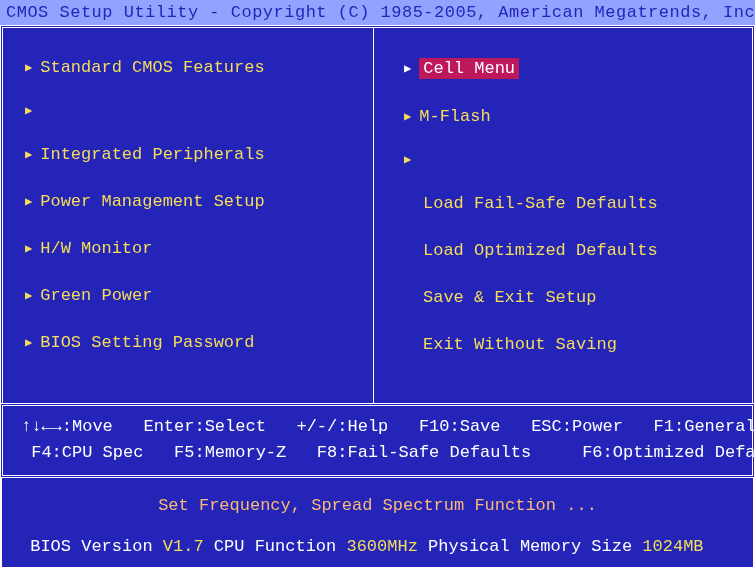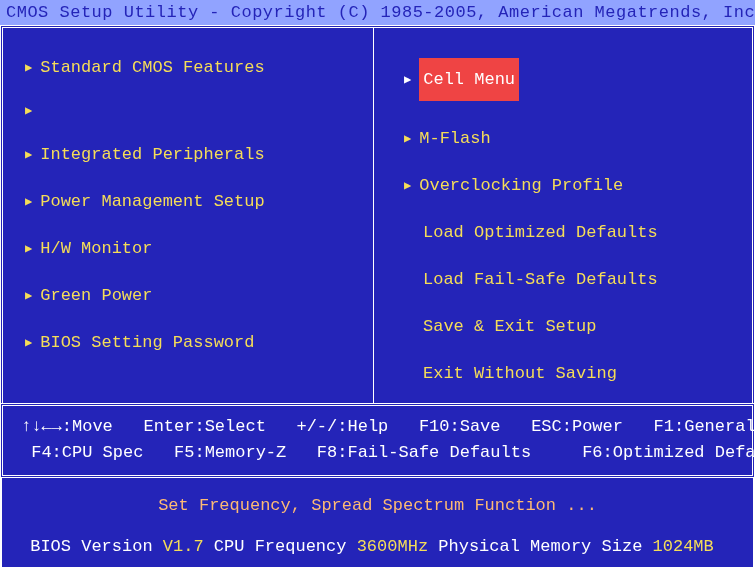--- a/index.html
+++ b/index.html
@@ -48,23 +48,23 @@
     display: flex;
     align-items: center;
     gap: 8px;
     color: #f5dd58;
     cursor: pointer;
   }
   .menu-item.no-arrow {
     padding-left: 19px;
   }
   .menu-item.selected .label-text {
-    background: #ef4444;
+    background: #be185d;
     color: #fff;
-    padding: 12px 4px;
+    padding: 1px 4px;
   }
   .menu-item.selected .arrow {
     color: #fff;
   }
   .arrow {
     font-size: 12px;
     line-height: 1;
   }
   .help-box {
     border: 3px double #fff;
@@ -137,27 +137,26 @@
     <div class="menu-item selected">
       <span class="arrow">▶</span>
       <span class="label-text">Cell Menu</span>
     </div>
     <div class="menu-item">
       <span class="arrow">▶</span>
       <span class="label-text">M-Flash</span>
     </div>
     <div class="menu-item">
       <span class="arrow">▶</span>
-      <span class="label-text">Overclocking Profile</span>
+    </div>
+    <div class="menu-item no-arrow">
+      <span class="label-text">Load Fail-Safe Defaults</span>
     </div>
     <div class="menu-item no-arrow">
       <span class="label-text">Load Optimized Defaults</span>
-    </div>
-    <div class="menu-item no-arrow">
-      <span class="label-text">Load Fail-Safe Defaults</span>
     </div>
     <div class="menu-item no-arrow">
       <span class="label-text">Save &amp; Exit Setup</span>
     </div>
     <div class="menu-item no-arrow">
       <span class="label-text">Exit Without Saving</span>
     </div>
   </div>
 </div>
 
@@ -174,15 +173,15 @@
     &nbsp;<span class="help-item">F4:CPU Spec</span>&nbsp;&nbsp;
     <span class="help-item">F5:Memory-Z</span>&nbsp;&nbsp;
     <span class="help-item">F8:Fail-Safe Defaults</span>&nbsp;&nbsp;&nbsp;&nbsp;
     <span class="help-item">F6:Optimized Defaults</span>
   </div>
 </div>
 
 <div class="hint-box">
   <div class="hint-text">Set Frequency, Spread Spectrum Function ...</div>
   <div class="bios-line">
-    &nbsp;<span>BIOS Version </span><span class="val">V1.7</span><span> CPU Frequency </span><span class="val">3600MHz</span><span> Physical Memory Size </span><span class="val">1024MB</span>
+    &nbsp;<span>BIOS Version </span><span class="val">V1.7</span><span> CPU Function </span><span class="val">3600MHz</span><span> Physical Memory Size </span><span class="val">1024MB</span>
   </div>
 </div>
 
 </body></html>

